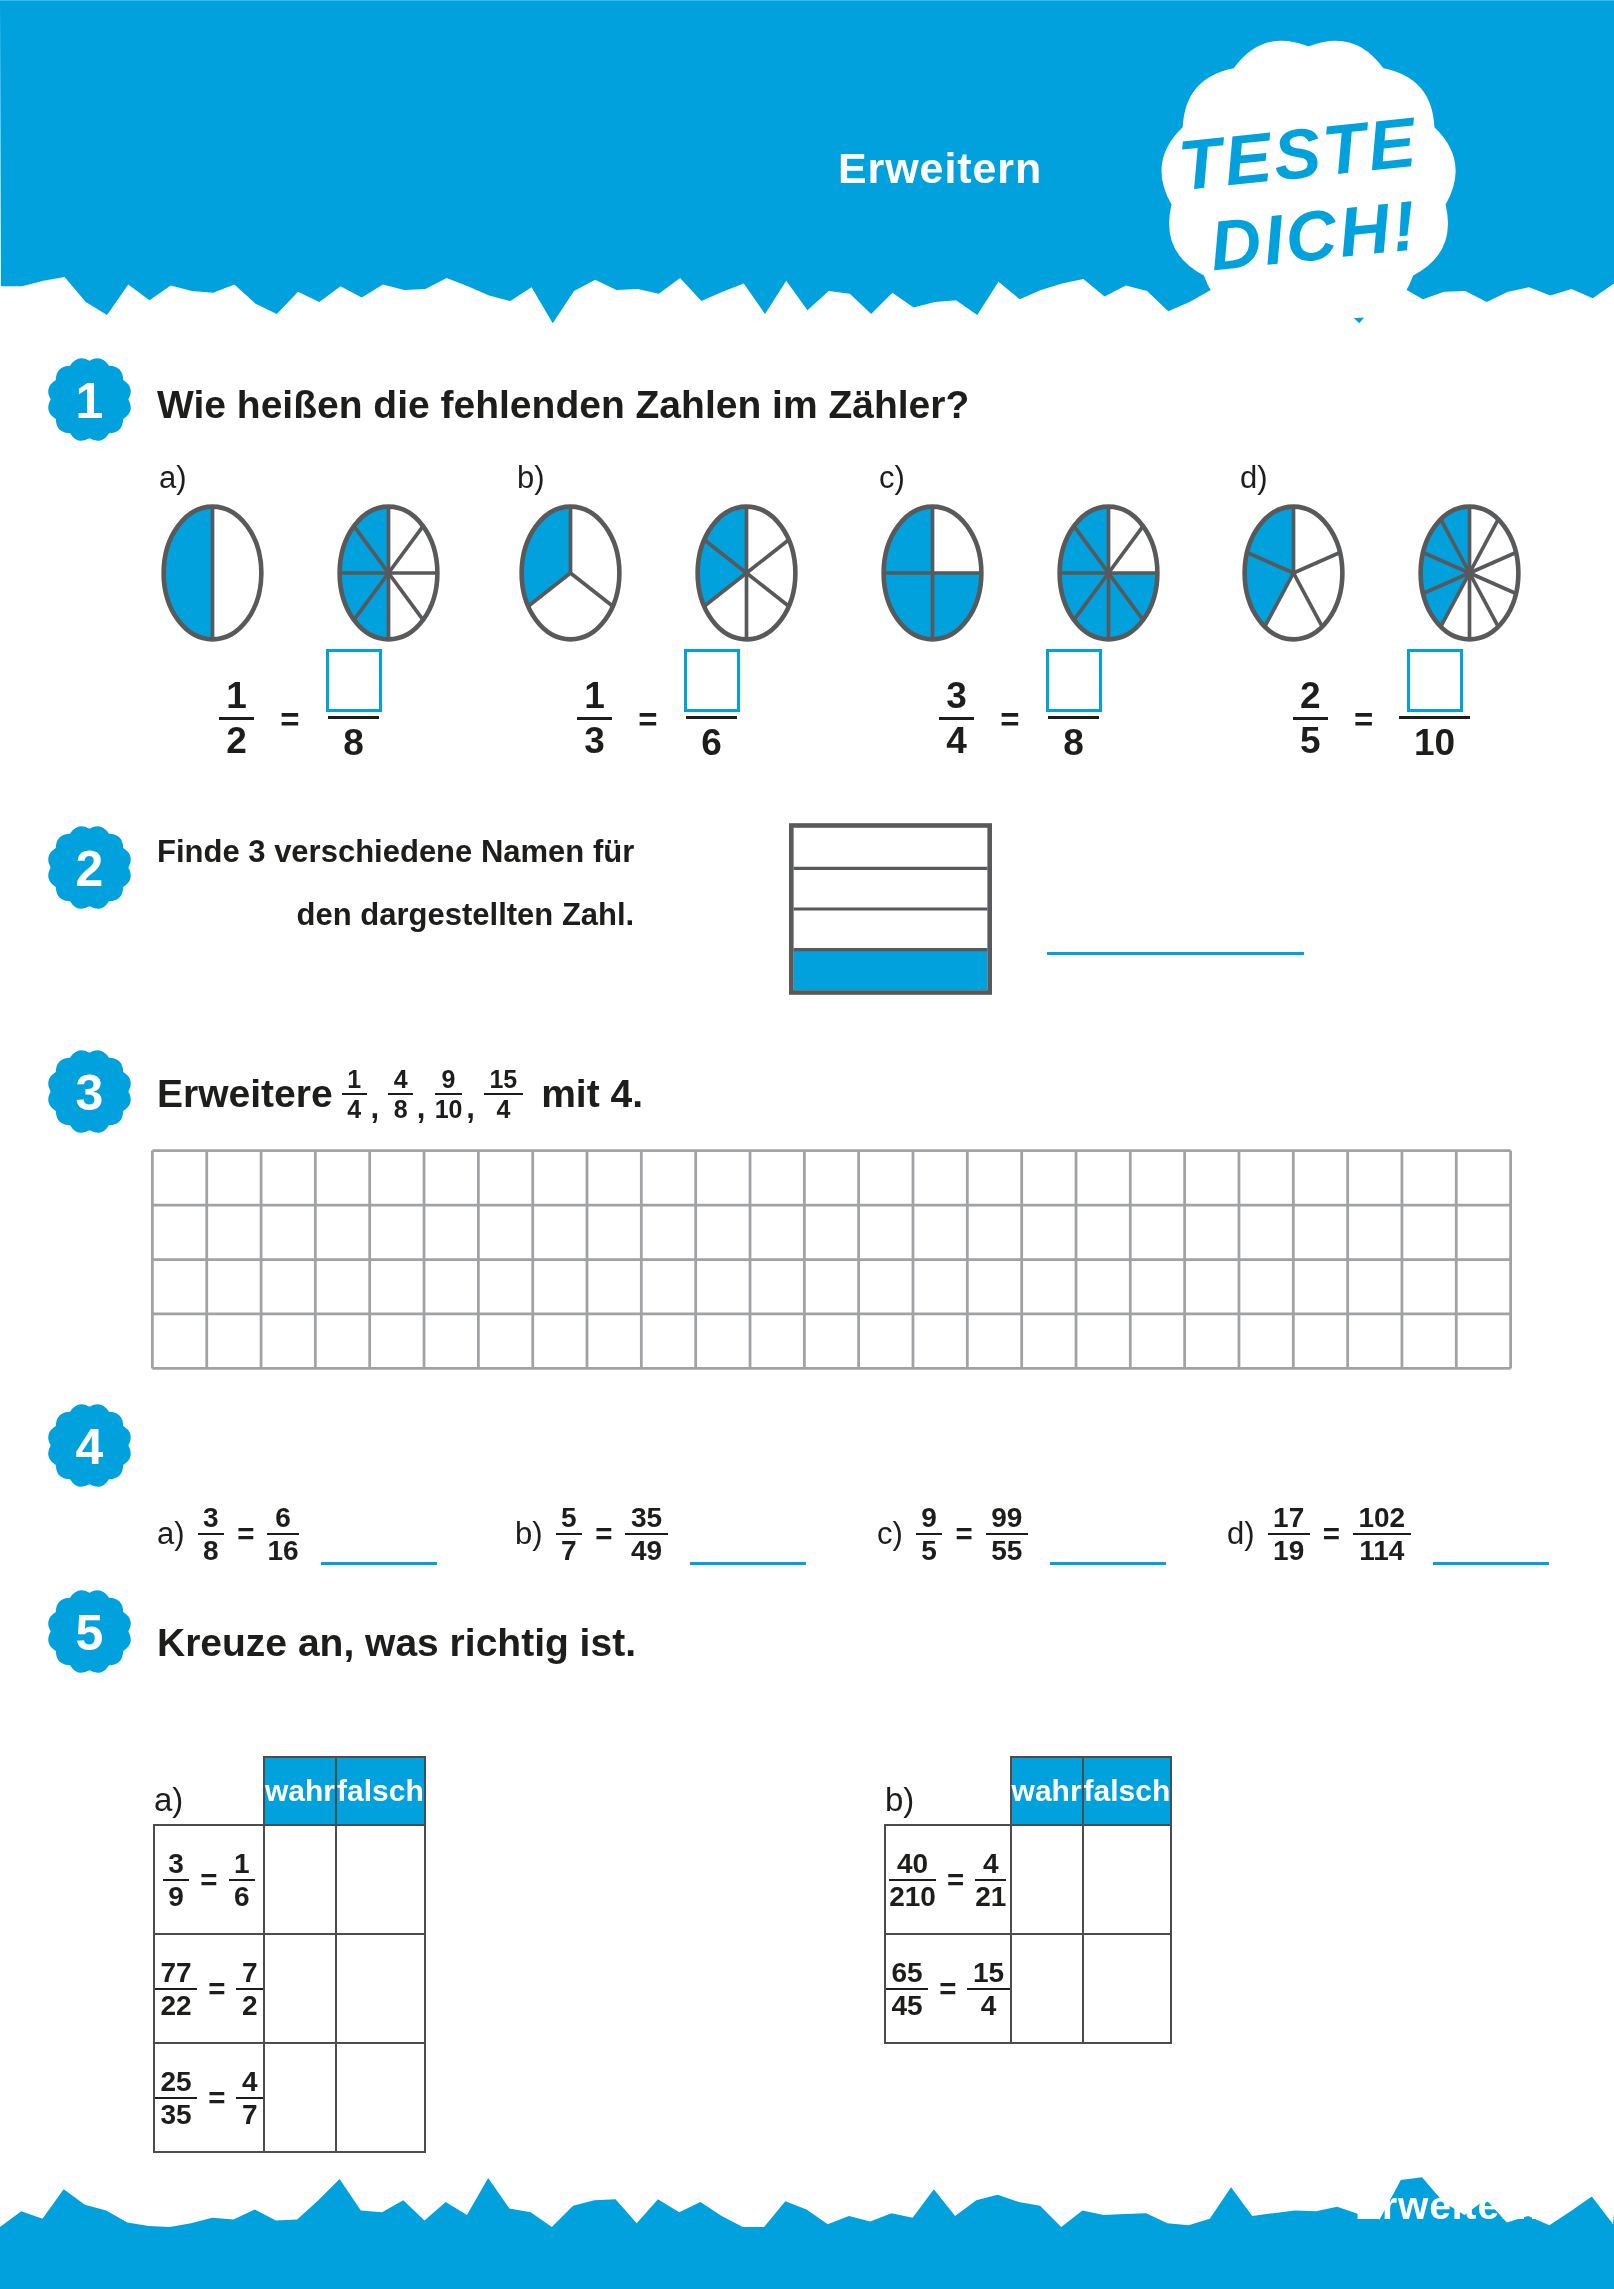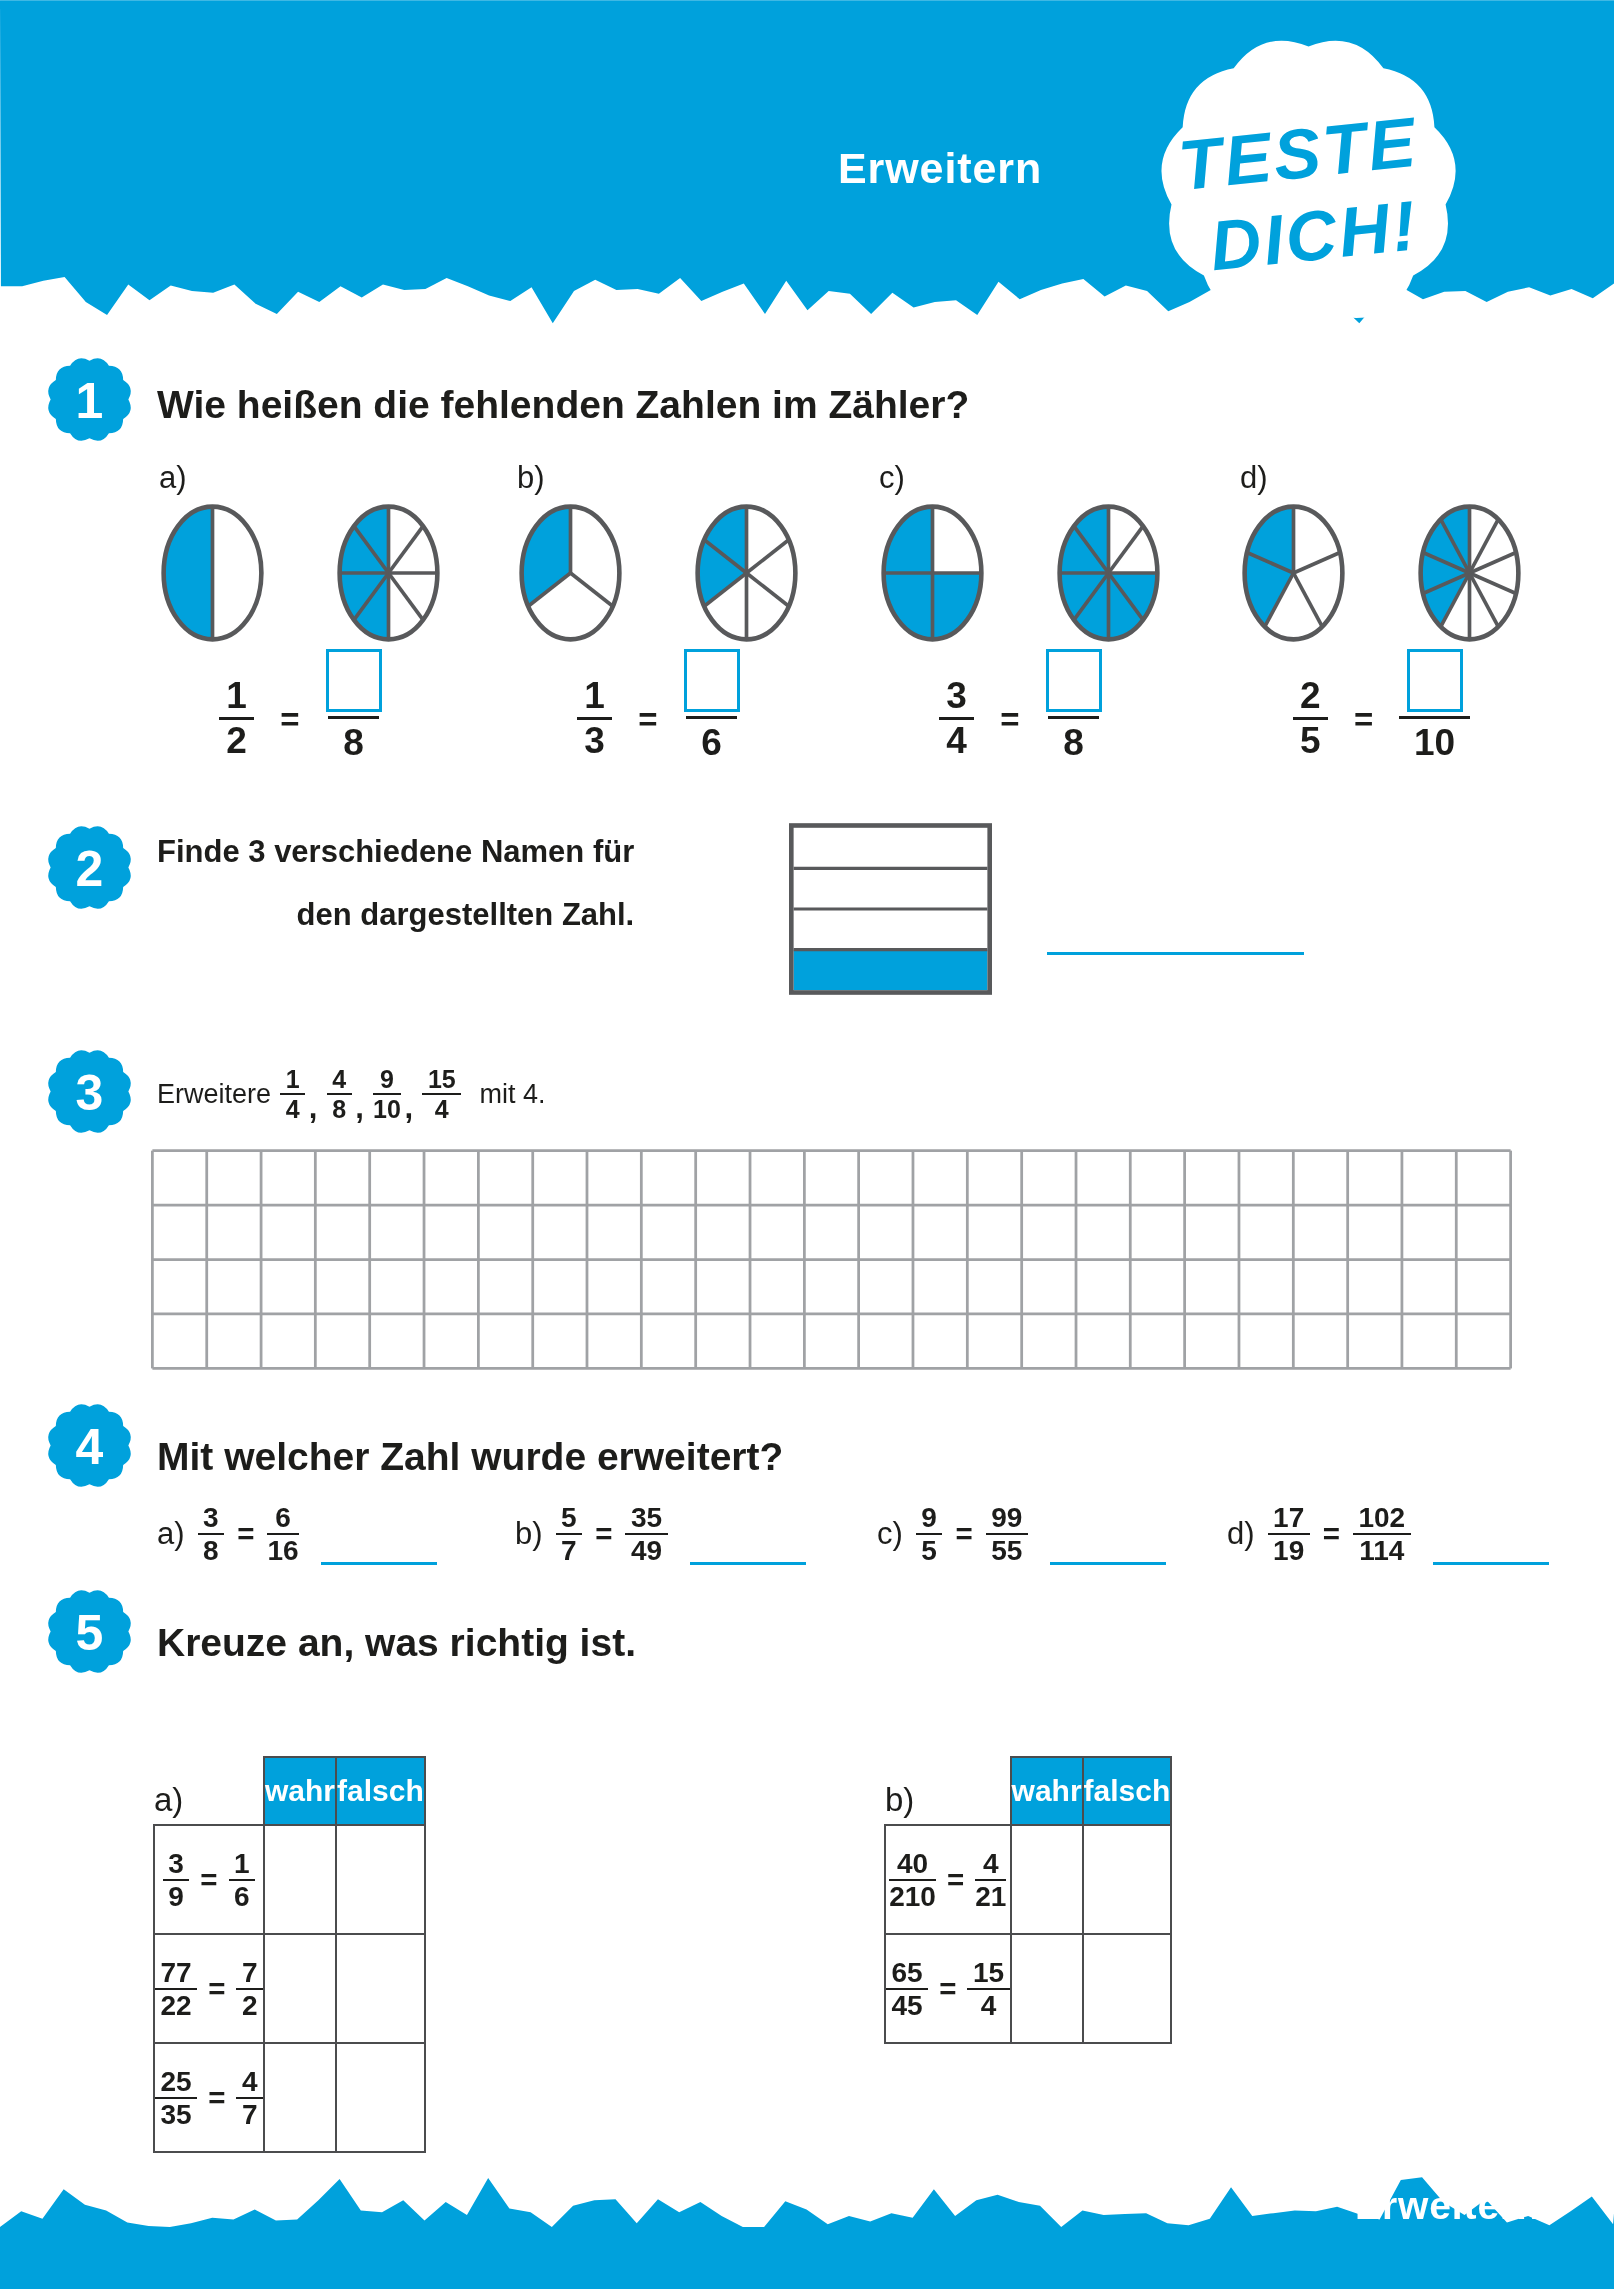--- a/index.html
+++ b/index.html
@@ -65,21 +65,21 @@
   }
 
   
   .t2text{position:absolute;left:157px;top:820px;font-size:31px;font-weight:bold;line-height:63px;}
   .t2text span{display:block;text-align:right;}
   #t2fig{position:absolute;left:789px;top:823px;}
   .ansline2{position:absolute;left:1047px;top:952px;width:257px;border-top:3.7px solid var(--accent);}
 
   
   .t3line{position:absolute;left:157px;top:1055px;height:78px;display:flex;align-items:center;gap:9.2px;}
-  .t3line .txt{font-size:27px;font-weight:normal;}
+  .t3line .txt{font-size:39px;font-weight:bold;}
   .t3line .txt.suffix{margin-left:9.2px;}
   .frac.small .num,.frac.small .den{font-size:25px;line-height:28px;font-weight:bold;}
   .frac.small .num{padding:0 5.5px;border-bottom:2.3px solid var(--ink);}
   .comma{align-self:flex-end;font-size:31px;font-weight:bold;line-height:18.5px;margin:0 1.8px 5.5px -3.7px;}
   #t3grid{position:absolute;left:151px;top:1149px;}
 
   
   .item4{position:absolute;top:1491px;height:85px;display:flex;align-items:center;gap:13px;}
   .ilabel{font-size:31px;}
   .frac.mid .num,.frac.mid .den{font-size:28px;line-height:31px;font-weight:bold;}
@@ -373,21 +373,20 @@
       <line x1="1355.7" x2="1355.7" y1="1.5" y2="237.5" stroke="#a0a2a5" stroke-width="3"></line>
       <line x1="1414.6" x2="1414.6" y1="1.5" y2="237.5" stroke="#a0a2a5" stroke-width="3"></line>
       <line x1="1473.5" x2="1473.5" y1="1.5" y2="237.5" stroke="#a0a2a5" stroke-width="3"></line>
       <line y1="1.5" y2="1.5" x1="1.5" x2="1473.5" stroke="#a0a2a5" stroke-width="3"></line>
       <line y1="60.5" y2="60.5" x1="1.5" x2="1473.5" stroke="#a0a2a5" stroke-width="3"></line>
       <line y1="119.5" y2="119.5" x1="1.5" x2="1473.5" stroke="#a0a2a5" stroke-width="3"></line>
       <line y1="178.5" y2="178.5" x1="1.5" x2="1473.5" stroke="#a0a2a5" stroke-width="3"></line>
       <line y1="237.5" y2="237.5" x1="1.5" x2="1473.5" stroke="#a0a2a5" stroke-width="3"></line>
     </svg>
 
-  <div class="question" style="left:157px;top:1429px;">Mit welcher Zahl wurde erweitert?</div>
   <div class="layer" id="t4-items">
       <div class="item4" style="left: 157px;">
         <span class="ilabel">a)</span>
         <span class="frac mid">
           <span class="num">3</span>
           <span class="den">8</span>
         </span>
         <span class="eqsign4">=</span>
         <span class="frac mid">
           <span class="num">6</span>

